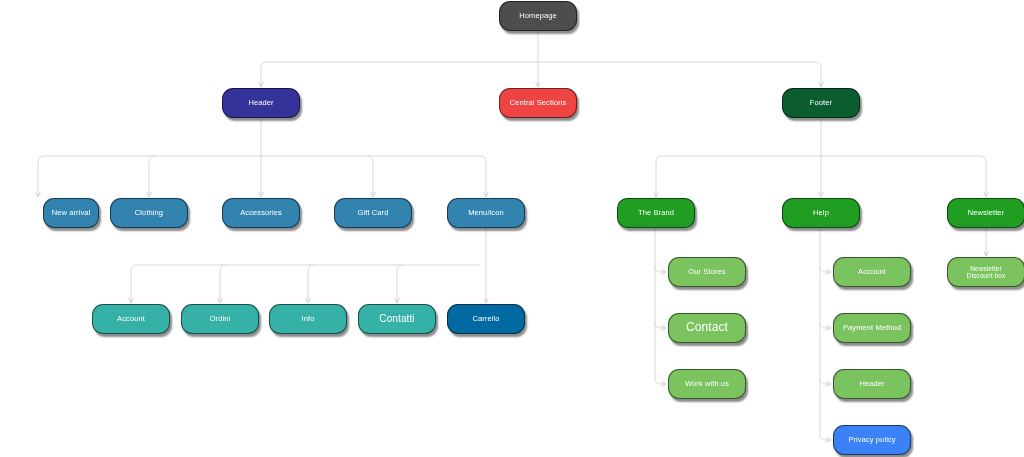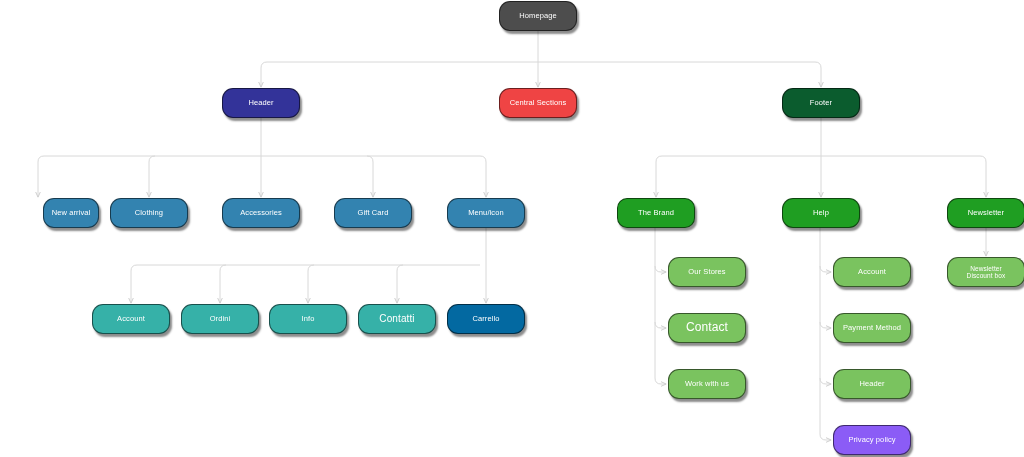--- a/index.html
+++ b/index.html
@@ -158,21 +158,21 @@
       </div>
       <div class="node" style="left: 833px; top: 257px; width: 78px; height: 30px; background: rgb(122, 195, 95); font-size: 7.5px;">
         <span class="label">Account</span>
       </div>
       <div class="node" style="left: 833px; top: 313px; width: 78px; height: 30px; background: rgb(122, 195, 95); font-size: 7.5px;">
         <span class="label">Payment Method</span>
       </div>
       <div class="node" style="left: 833px; top: 369px; width: 78px; height: 30px; background: rgb(122, 195, 95); font-size: 7.5px;">
         <span class="label">Header</span>
       </div>
-      <div class="node" style="left: 833px; top: 425px; width: 78px; height: 30px; background: #8b5cf6; font-size: 7.5px;">
+      <div class="node" style="left: 833px; top: 425px; width: 78px; height: 30px; background: #3b82f6; font-size: 7.5px;">
         <span class="label">Privacy policy</span>
       </div>
       <div class="node" style="left: 947px; top: 257px; width: 78px; height: 30px; background: rgb(122, 195, 95); font-size: 6.5px;">
         <span class="label">Newsletter
 Discount box</span>
       </div>
     </div>
 </div>
 
 </body></html>

